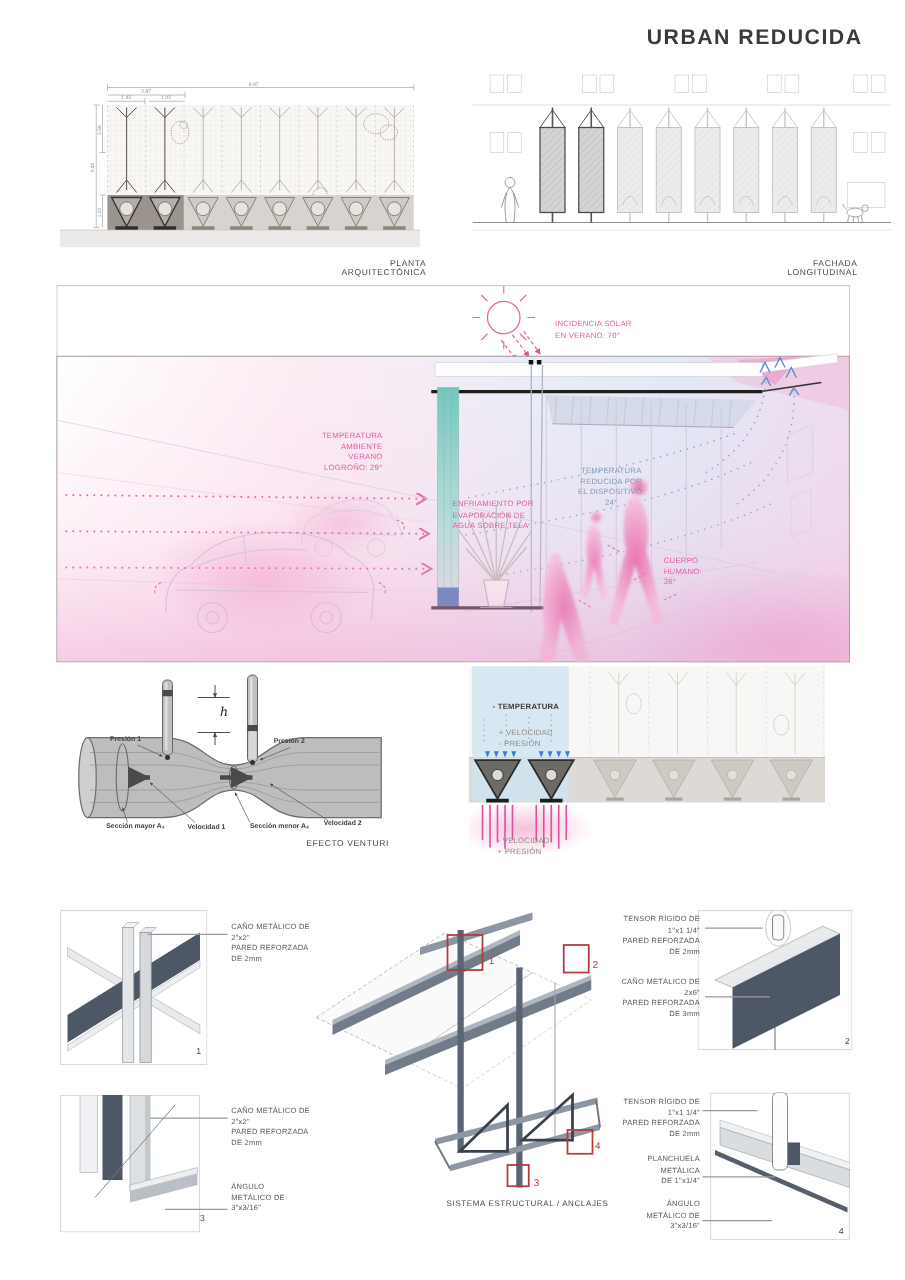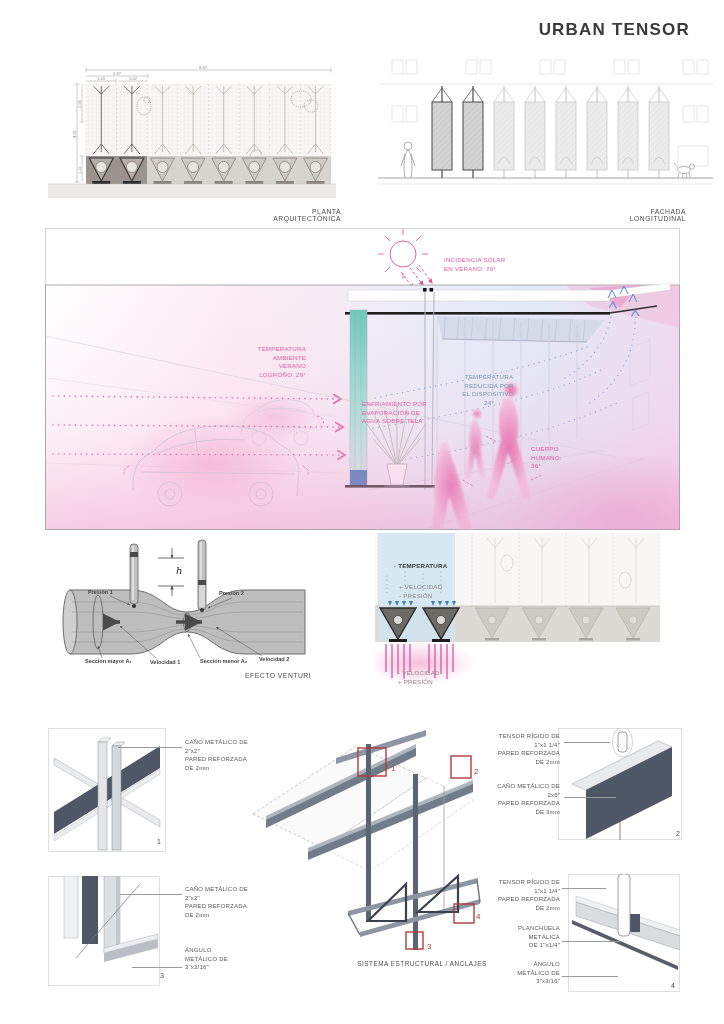--- a/index.html
+++ b/index.html
@@ -24,21 +24,21 @@
   .num{position:absolute;font-size:7px;color:#4a4a4a;}
   .leader{position:absolute;border-top:0.6px solid #9a9a9a;height:0;}
   .hlbl{position:absolute;font-family:"DejaVu Serif",serif;font-style:italic;
         font-size:10px;color:#222;}
 </style>
 </head>
 <body>
 
 <div id="board">
 
-  <div class="title">URBAN TENSOR</div>
+  <div class="title">URBAN REDUCIDA</div>
 
   <svg class="abs" style="left:48px;top:64px" width="288" height="134" viewBox="0 0 288 134">
     <defs>
       <pattern id="hatchPlan" width="4" height="4" patternUnits="userSpaceOnUse">
         <path d="M0 0H4M0 0V4" stroke="#ece8e3" stroke-width="0.5"></path>
       </pattern>
     </defs>
 
     <g stroke="#9a9a9a" stroke-width="0.5">
       <line x1="38" y1="6" x2="283" y2="6"></line>

